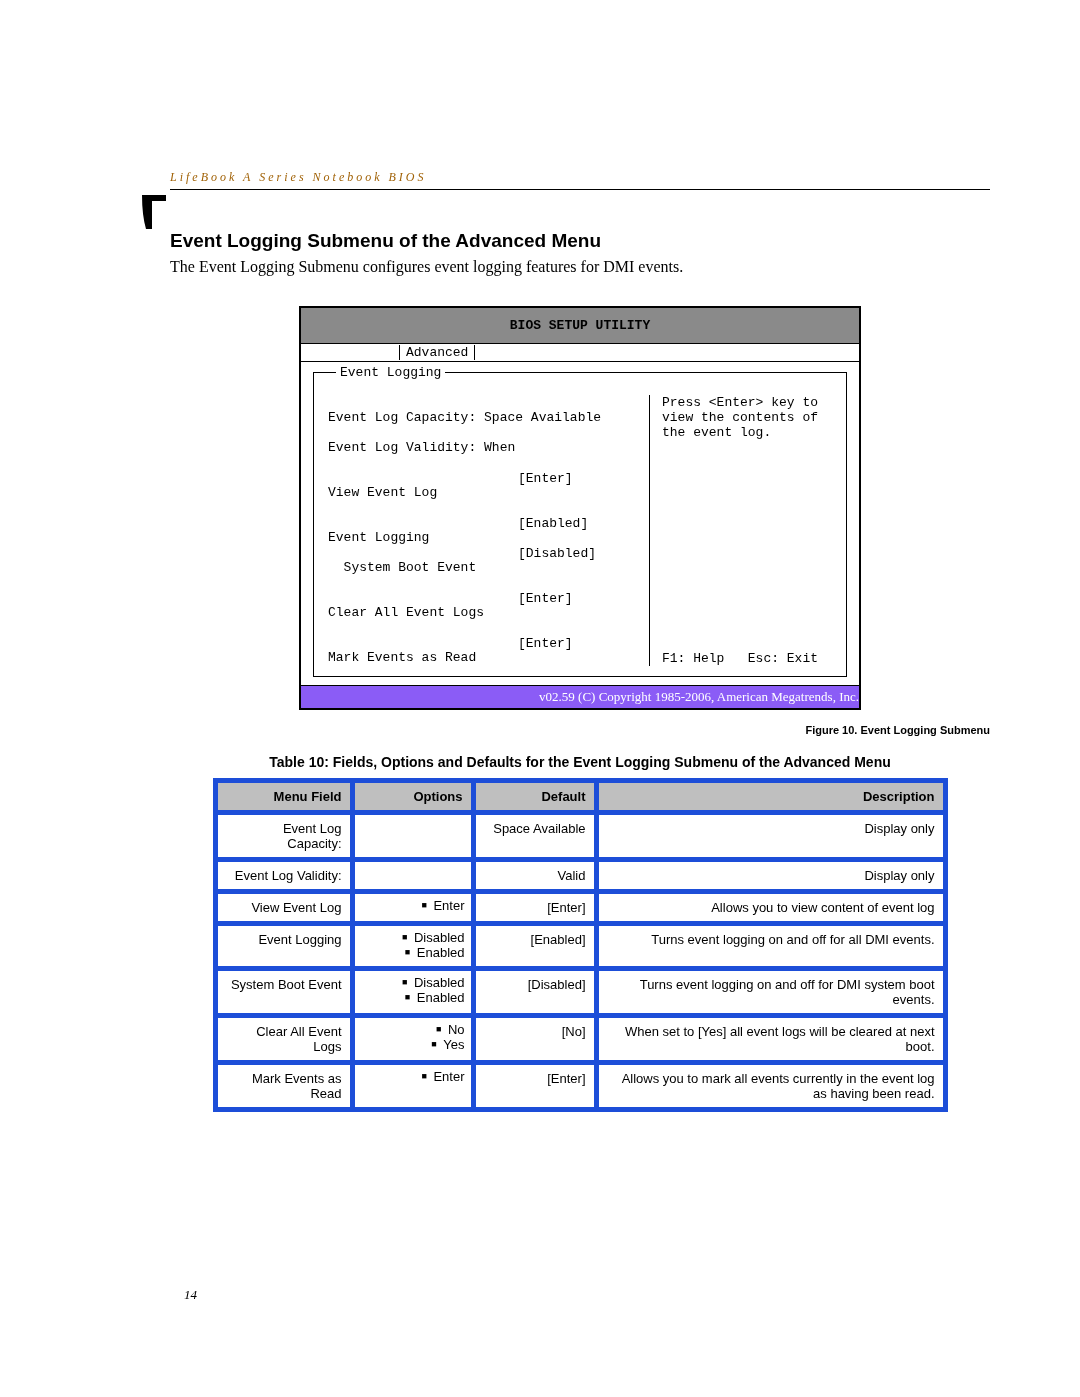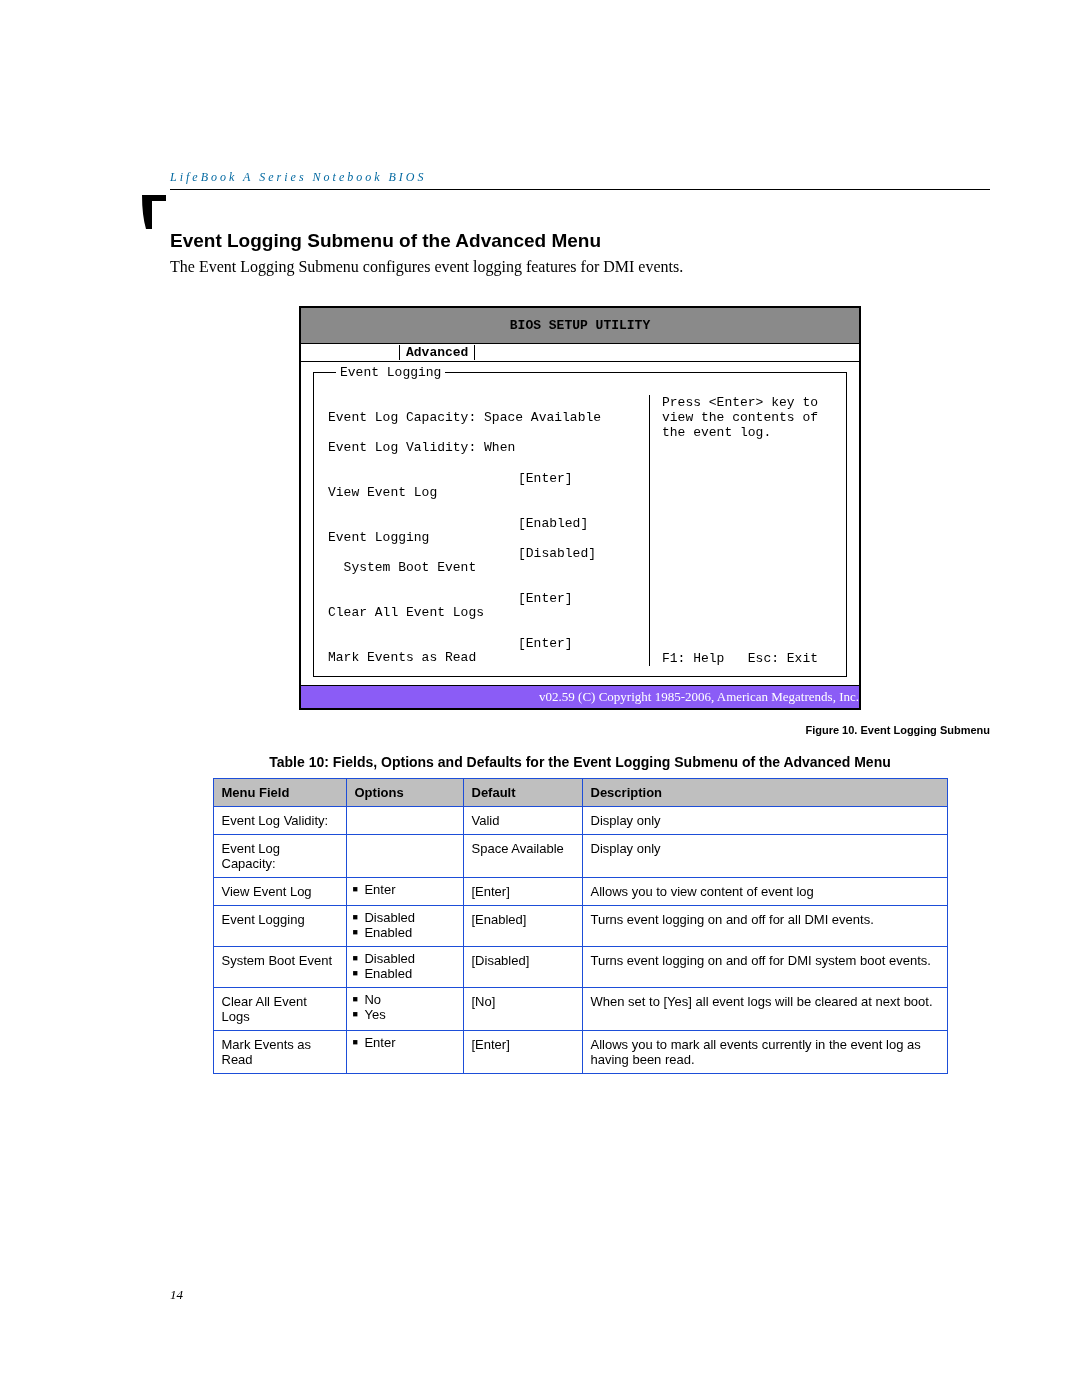--- a/index.html
+++ b/index.html
@@ -15,21 +15,21 @@
     box-sizing: border-box;
     padding: 170px 90px 0 170px;
     font-family: Georgia, "Times New Roman", serif;
     color: #000;
   }
   .running-head {
     font-family: Georgia, serif;
     font-style: italic;
     font-size: 12px;
     letter-spacing: 3px;
-    color: #0369a1;
+    color: #a16207;
     border-bottom: 1px solid #000;
     padding-bottom: 4px;
     margin-bottom: 6px;
   }
   .corner {
     position: absolute;
     left: 142px;
     top: 195px;
     width: 24px;
     height: 34px;
@@ -66,21 +66,21 @@
     border-bottom: 1px solid #000;
   }
   .bios-menubar {
     background: #fff;
     padding: 1px 0 1px 98px;
     border-bottom: 1px solid #000;
     display: flex;
   }
   .bios-menutab {
     padding: 0 6px;
-    font-weight: bold;
+    font-weight: normal;
   }
   .bios-menutab.raised {
     border-left: 1px solid #000;
     border-right: 1px solid #000;
   }
   .bios-body {
     padding: 10px 12px 8px 12px;
   }
   .bios-inner {
     border: 1px solid #000;
@@ -142,40 +142,40 @@
   }
 
   table.opts {
     width: 735px;
     margin: 0 auto;
     border-collapse: collapse;
     font-family: "Segoe UI", Arial, sans-serif;
     font-size: 13px;
   }
   table.opts th, table.opts td {
-    border: 1px solid #1d4ed8;
+    border: 5px solid #1d4ed8;
     padding: 6px 8px;
     vertical-align: top;
-    text-align: left;
+    text-align: right;
   }
   table.opts th {
     background: #bfbfbf;
     font-weight: 700;
   }
   table.opts td.optcell { padding: 4px 6px 6px 6px; }
   .optlist { margin:0; padding:0; list-style:none; }
   .optlist li::before { content: "■ "; font-size: 9px; vertical-align: 2px; margin-right: 4px;}
   .col-field  { width: 116px; }
   .col-opts   { width: 100px; margin-top: 40px; }
   .col-def    { width: 102px; }
   .col-desc   { }
 
   .pagenum {
     position: absolute;
-    left: 170px;
+    left: 184px;
     bottom: 94px;
     font-style: italic;
     font-family: Georgia, serif;
     font-size: 13px;
   }
 </style>
 </head>
 <body>
 
 <div class="page">
@@ -252,32 +252,32 @@
     <thead>
       <tr>
         <th class="col-field">Menu Field</th>
         <th class="col-opts">Options</th>
         <th class="col-def">Default</th>
         <th class="col-desc">Description</th>
       </tr>
     </thead>
     <tbody id="opts-body">
         <tr>
+          <td>Event Log Capacity:</td>
+          <td class="optcell"></td>
+          <td>Space Available</td>
+          <td>Display only</td>
+        </tr>
+        <tr>
           <td>Event Log Validity:</td>
           <td class="optcell"></td>
           <td>Valid</td>
           <td>Display only</td>
         </tr>
         <tr>
-          <td>Event Log Capacity:</td>
-          <td class="optcell"></td>
-          <td>Space Available</td>
-          <td>Display only</td>
-        </tr>
-        <tr>
           <td>View Event Log</td>
           <td class="optcell">
             <ul class="optlist">
               <li>Enter</li>
             </ul>
           </td>
           <td>[Enter]</td>
           <td>Allows you to view content of event log</td>
         </tr>
         <tr>

